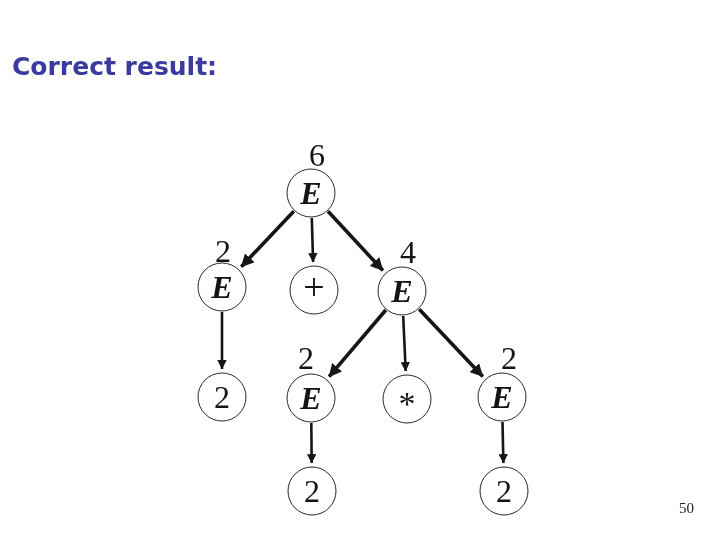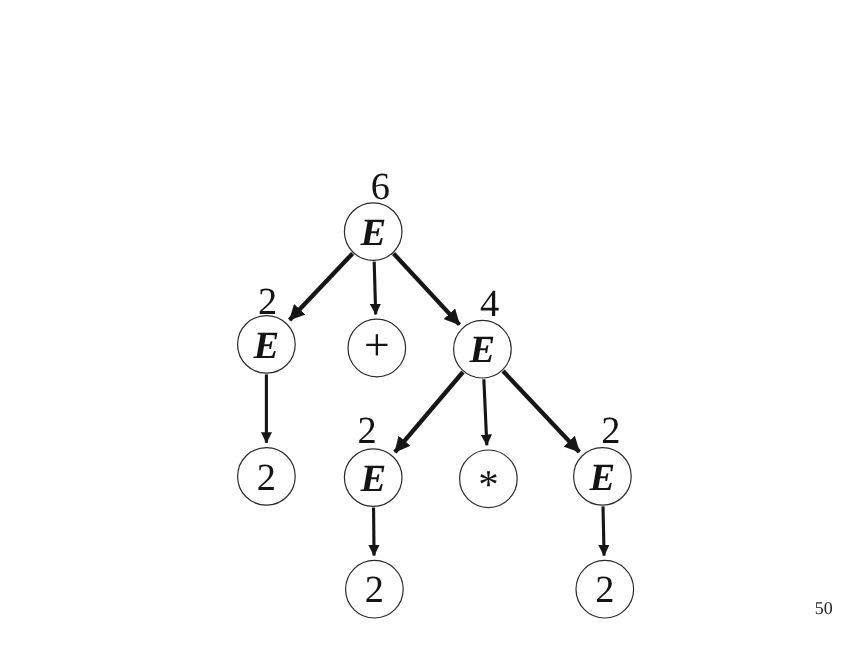--- a/index.html
+++ b/index.html
@@ -51,20 +51,21 @@
     font-family: "Liberation Serif", "DejaVu Serif", serif;
     font-size: 32px;
     text-anchor: middle;
     fill: #141414;
   }
 </style>
 </head>
 <body style="background: rgb(255, 255, 255);">
 
 <div class="slide">
+  <div class="slide-title" style="color: rgb(59, 58, 158);">Correct result:</div>
   <svg class="tree-svg" width="720" height="540" viewBox="0 0 720 540">
     <defs>
       <marker id="arrowhead" viewBox="0 0 10 10" refX="9.5" refY="5" markerWidth="3.6" markerHeight="3.6" orient="auto" markerUnits="strokeWidth">
         <path d="M0,0 L10,5 L0,10 z" fill="#161616"></path>
       </marker>
     </defs>
     <g id="tree-edges">
         <line x1="293.8" y1="211.2" x2="241.3" y2="266.7" stroke="#161616" stroke-width="3.6" marker-end="url(#arrowhead)"></line>
         <line x1="311.8" y1="218.0" x2="313.1" y2="262.0" stroke="#161616" stroke-width="2.6" marker-end="url(#arrowhead)"></line>
         <line x1="328.0" y1="211.3" x2="382.9" y2="270.5" stroke="#161616" stroke-width="3.6" marker-end="url(#arrowhead)"></line>

